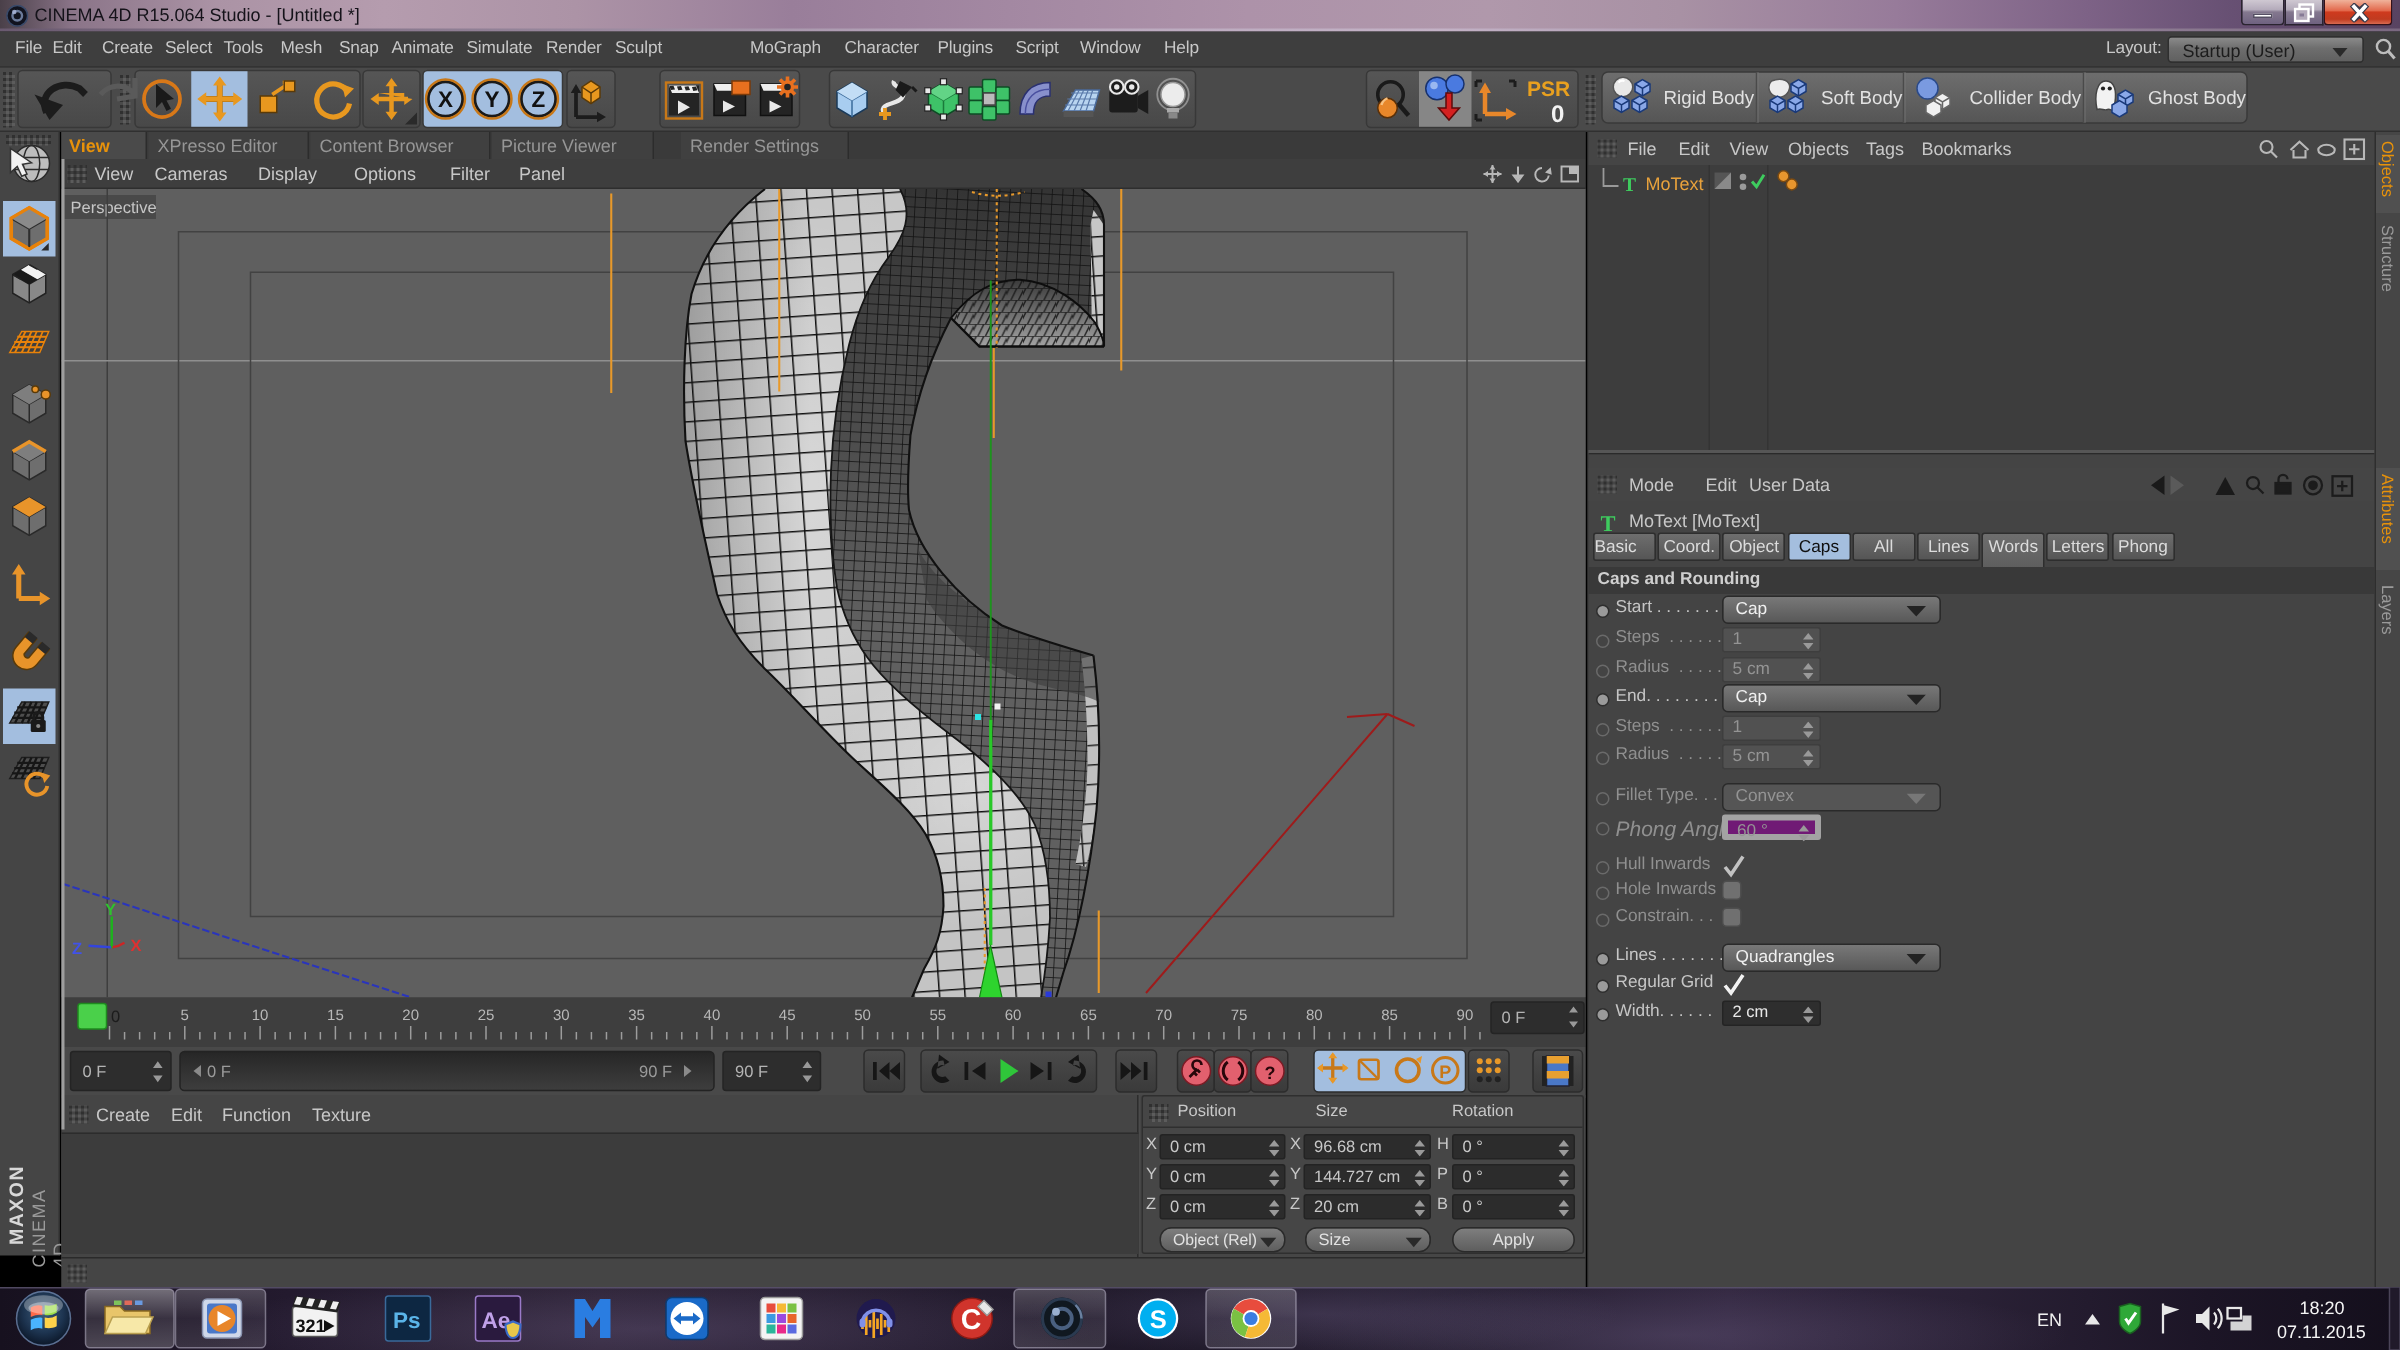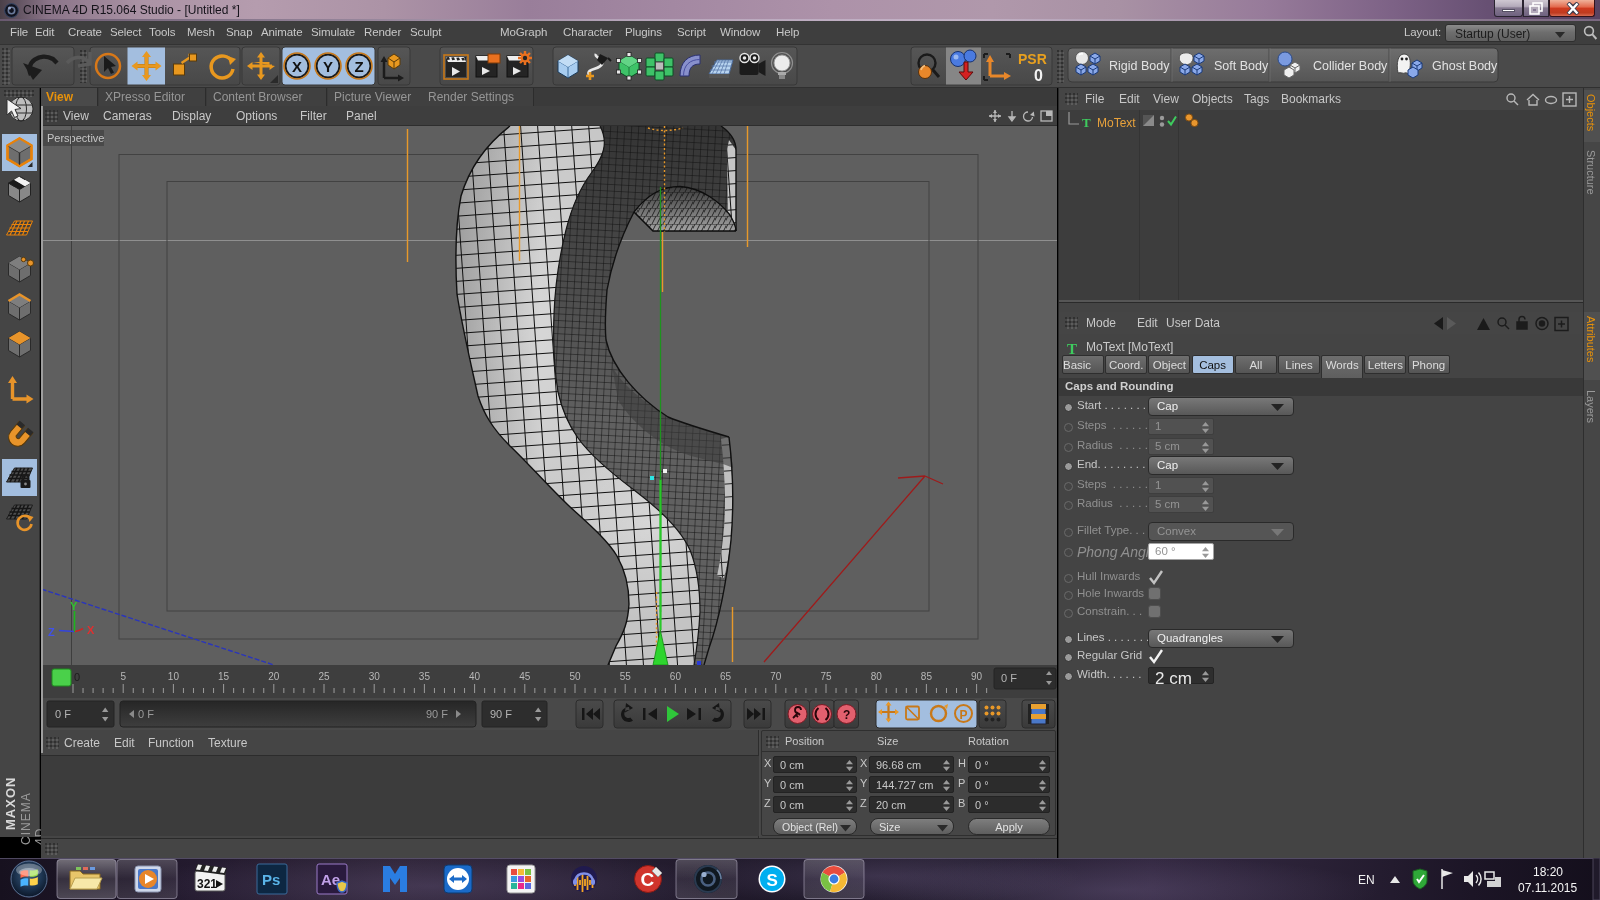--- a/index.html
+++ b/index.html
@@ -429,21 +429,21 @@
     </div>
     <div class="abs" style="left:58px;top:0;width:107px;height:18px;background:#404040;border-right:1px solid #2c2c2c;">
       <div class="abs" style="left:6px;top:2px;font-size:12px;color:#969696;">XPresso Editor</div>
     </div>
     <div class="abs" style="left:166px;top:0;width:120px;height:18px;background:#404040;border-right:1px solid #2c2c2c;">
       <div class="abs" style="left:6px;top:2px;font-size:12px;color:#969696;">Content Browser</div>
     </div>
     <div class="abs" style="left:287px;top:0;width:108px;height:18px;background:#404040;border-right:1px solid #2c2c2c;">
       <div class="abs" style="left:6px;top:2px;font-size:12px;color:#969696;">Picture Viewer</div>
     </div>
-    <div class="abs" style="left:381px;top:0;width:112px;height:18px;background:#404040;border-right:1px solid #2c2c2c;">
+    <div class="abs" style="left:413px;top:0;width:112px;height:18px;background:#404040;border-right:1px solid #2c2c2c;">
       <div class="abs" style="left:6px;top:2px;font-size:12px;color:#969696;">Render Settings</div>
     </div>
   </div>
 
   <div class="abs" style="left:0;top:18px;width:1016px;height:20px;background:#3e3e3e;border-bottom:1px solid #2e2e2e;">
     <div class="abs vgrip" style="left:4px;top:4px;width:13px;height:12px;"></div>
     <div class="abs txt" style="left:22px;top:3px;">View</div>
     <div class="abs txt" style="left:62px;top:3px;">Cameras</div>
     <div class="abs txt" style="left:131px;top:3px;">Display</div>
     <div class="abs txt" style="left:195px;top:3px;">Options</div>
@@ -949,21 +949,21 @@
         <div class="abs" style="left:5px;top:228px;width:9px;height:9px;border-radius:50%;border:1.5px solid #6a6a6a;"></div>
         <div class="abs" style="left:18px;top:224px;font-size:11.5px;color:#909090;white-space:pre;">Fillet Type. . .</div>
         <div class="abs" style="left:89px;top:222px;width:146px;height:19px;border-radius:4px;border:1px solid #2a2a2a;background:#555;">
           <div class="abs" style="left:8px;top:2px;font-size:11.5px;color:#949494;">Convex</div>
           <svg class="abs" style="right:9px;top:6px" width="13" height="8">
             <path d="M0 0 L13 0 L6.5 7 Z" fill="#777"></path>
           </svg>
         </div>
         <div class="abs" style="left:5px;top:248px;width:9px;height:9px;border-radius:50%;border:1.5px solid #6a6a6a;"></div>
         <div class="abs" style="left:18px;top:244px;font-size:14px;color:#909090;white-space:pre;font-style:italic;">Phong Angle</div>
-        <div class="abs" style="left:89px;top:243px;width:66px;height:17px;border-radius:2px;background:#ffffff;border:1px solid #a3a3a3;text-align:center;">
+        <div class="abs" style="left:89px;top:243px;width:66px;height:17px;border-radius:2px;background:#701a75;border:4px solid #a3a3a3;text-align:center;">
           <div class="abs" style="left:6px;top:1px;font-size:11.5px;color:#949494;">60 °</div>
           <svg class="abs" style="right:4px;top:3px" width="7" height="11">
             <path d="M3.5 0 L7 4.3 L0 4.3 Z" fill="#999"></path>
             <path d="M3.5 11 L7 6.7 L0 6.7 Z" fill="#999"></path>
           </svg>
         </div>
         <div class="abs" style="left:5px;top:274px;width:9px;height:9px;border-radius:50%;border:1.5px solid #6a6a6a;"></div>
         <div class="abs" style="left:18px;top:270px;font-size:11.5px;color:#909090;white-space:pre;">Hull Inwards</div>
         <div class="abs" style="left:89px;top:270px;width:14px;height:14px;"><svg width="16" height="16">
             <path d="M2 8 L6 13 L14 1" stroke="#c2c2c2" stroke-width="2.4" fill="none"></path>
@@ -983,21 +983,21 @@
           </svg>
         </div>
         <div class="abs" style="left:5px;top:353px;width:9px;height:9px;border-radius:50%;background:#9a9a9a;border:1px solid #2e2e2e;"></div>
         <div class="abs" style="left:18px;top:349px;font-size:11.5px;color:#c6c6c6;white-space:pre;">Regular Grid</div>
         <div class="abs" style="left:89px;top:349px;width:14px;height:14px;"><svg width="16" height="16">
             <path d="M2 8 L6 13 L14 1" stroke="#f2f2f2" stroke-width="2.4" fill="none"></path>
           </svg></div>
         <div class="abs" style="left:5px;top:372px;width:9px;height:9px;border-radius:50%;background:#9a9a9a;border:1px solid #2e2e2e;"></div>
         <div class="abs" style="left:18px;top:368px;font-size:11.5px;color:#c6c6c6;white-space:pre;">Width. . . . . .</div>
         <div class="abs" style="left:89px;top:367px;width:66px;height:17px;border-radius:2px;background:#2e2e2e;border:1px solid #242424;">
-          <div class="abs" style="left:6px;top:1px;font-size:17px;color:#e8e8e8;">2 cm</div>
+          <div class="abs" style="left:6px;top:1px;font-size:11px;color:#e8e8e8;">2 cm</div>
           <svg class="abs" style="right:4px;top:3px" width="7" height="11">
             <path d="M3.5 0 L7 4.3 L0 4.3 Z" fill="#999"></path>
             <path d="M3.5 11 L7 6.7 L0 6.7 Z" fill="#999"></path>
           </svg>
         </div>
       </div>
   </div>
 
   <div class="abs" style="left:524px;top:212px;width:17px;height:558px;background:#464646;border-left:1px solid #2e2e2e;">
     <div class="abs" style="left:0;top:12px;width:16px;height:68px;background:#505050;"></div>

